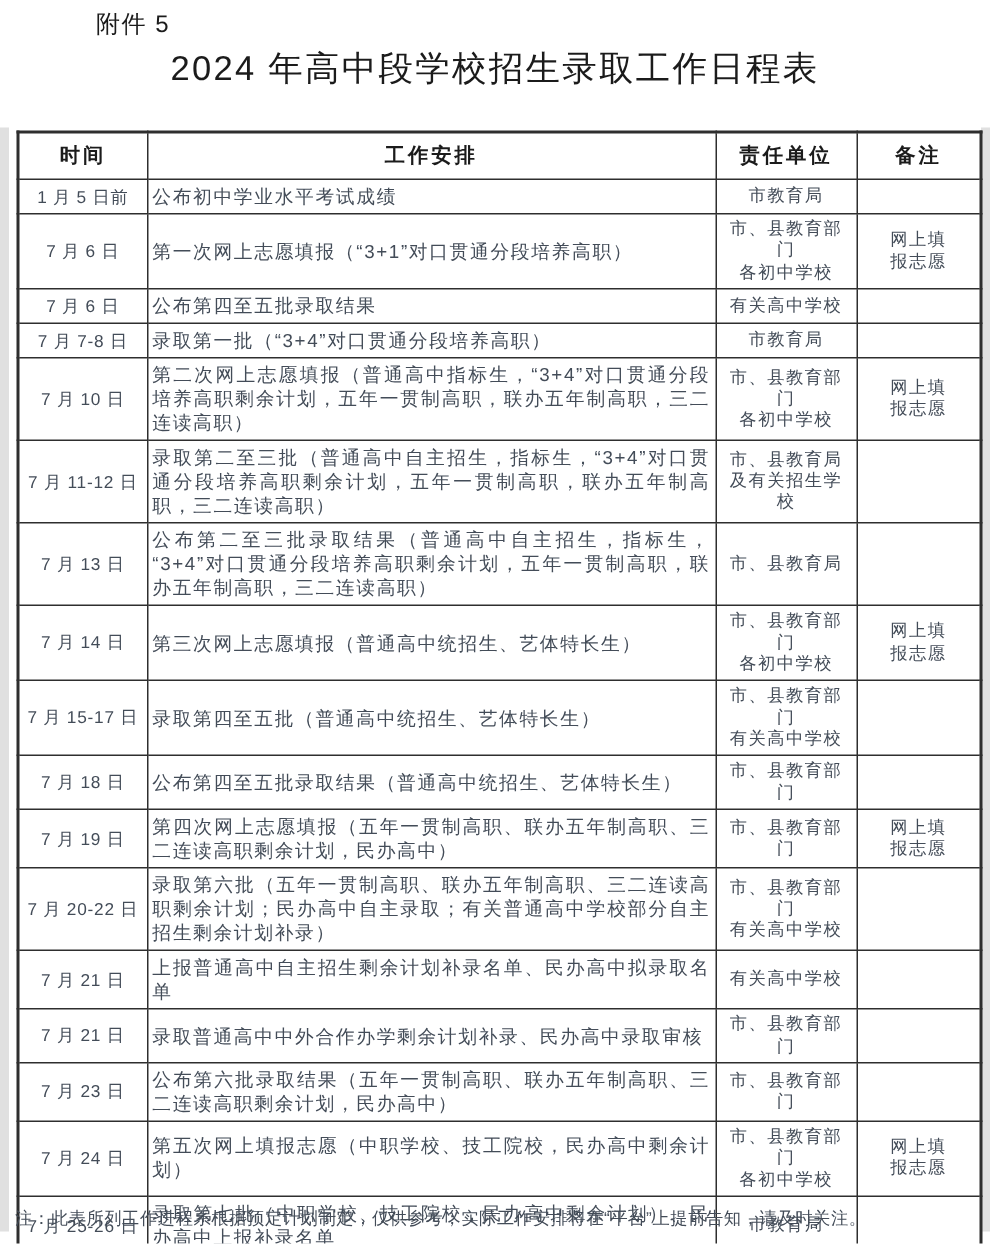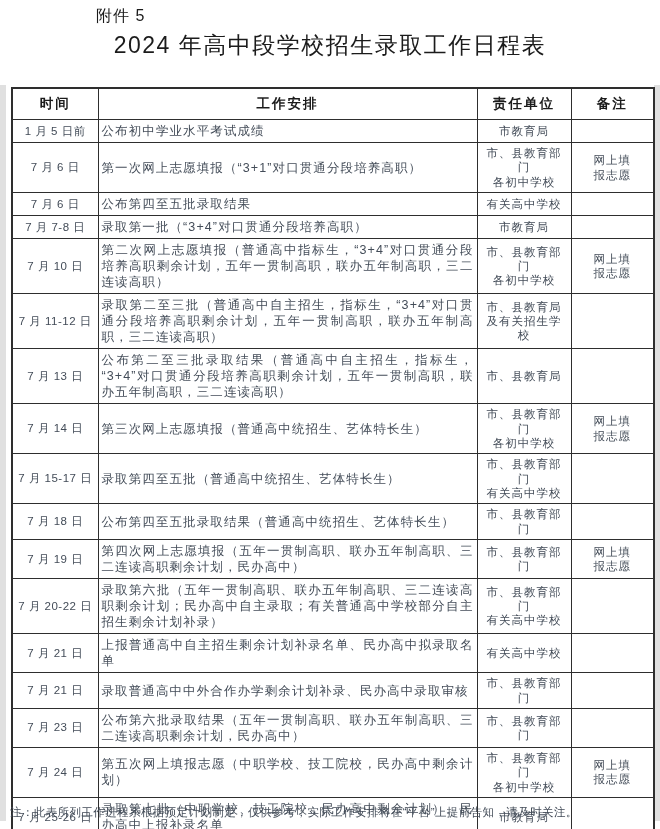--- a/index.html
+++ b/index.html
@@ -18,21 +18,21 @@
   }
   .scan-edge{
     position:absolute;top:85px;bottom:8px;width:6px;
     background:var(--scan-edge);opacity:.55;
   }
   .scan-edge.left{left:0;}
   .scan-edge.right{right:0;}
   .attachment{
     position:absolute;left:64px;top:6px;
     font-size:16px;color:var(--heading-text);
-    letter-spacing:1px;font-weight:500;margin-left:32px;
+    letter-spacing:1px;font-weight:500;
   }
   .doc-title{
     position:absolute;left:0;right:0;top:30px;
     text-align:center;
     font-size:23px;font-weight:normal;color:var(--heading-text);
     letter-spacing:1.5px;
   }
   table.schedule{
     position:absolute;left:11px;top:87px;
     width:642px;

